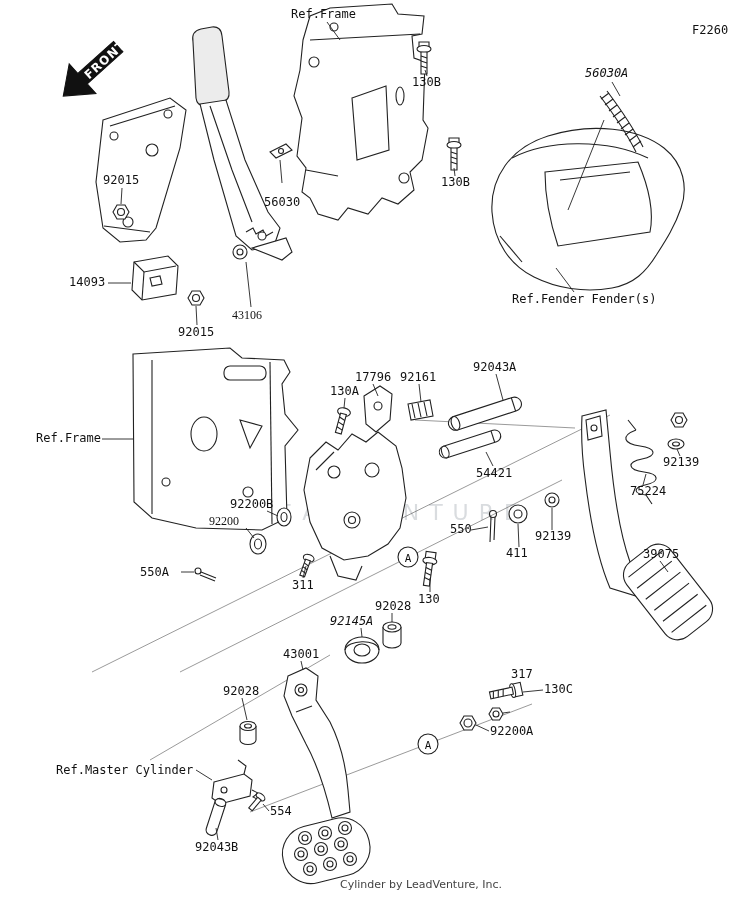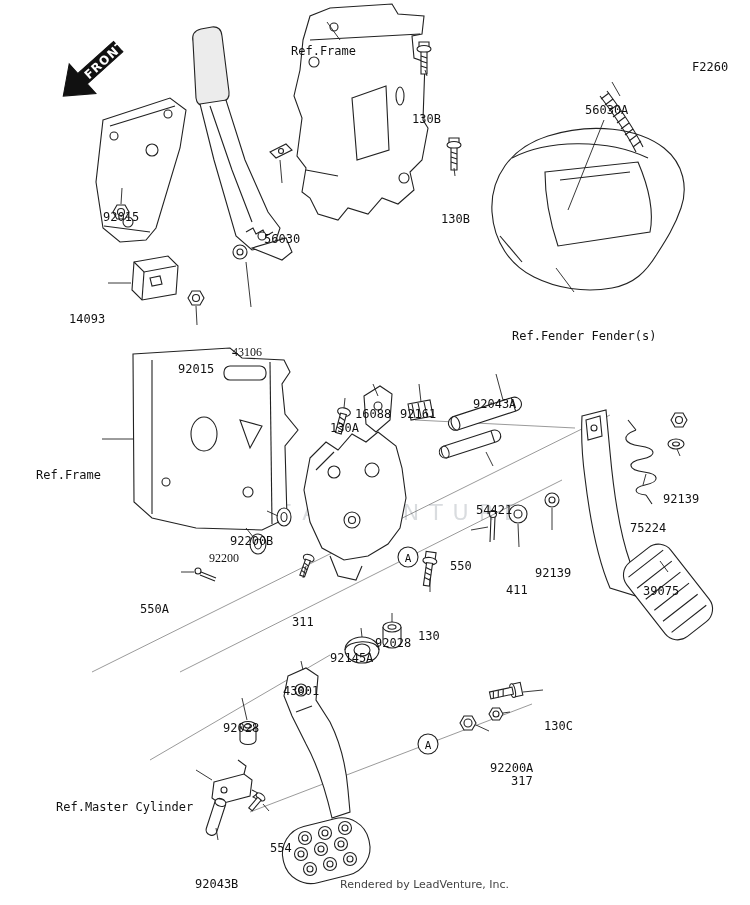--- a/index.html
+++ b/index.html
@@ -4,21 +4,21 @@
 <style>
   * { margin:0; padding:0; box-sizing:border-box; }
   html,body { background:#ffffff; }
   #stage {
     position:relative; width:750px; height:905px; background:#fff;
     overflow:hidden; font-family:"DejaVu Sans Mono", monospace;
   }
   #diagram-svg { position:absolute; left:0; top:0; }
   .part-label {
     position:absolute; font:12px/13px "DejaVu Sans Mono", monospace;
-    color:#111; white-space:pre;margin-top:37px;
+    color:#111; white-space:pre;
   }
   #footer-text {
     position:absolute; left:340px; top:878px;
     font:11px "DejaVu Sans", sans-serif; color:#444;
   }
   
   .fw { fill:#ffffff; stroke:#222; stroke-width:1.1; }
   .fg { fill:#ececec; stroke:#222; stroke-width:1.1; }
   .ln { fill:none; stroke:#222; stroke-width:1.1; }
   .thin line { stroke:#555; stroke-width:0.6; }
@@ -366,52 +366,52 @@
     <line x1="196" y1="770" x2="212" y2="780"></line>
     <line x1="269" y1="811" x2="263" y2="804"></line>
     <line x1="218" y1="840" x2="216" y2="828"></line>
   </g>
 </svg>
 
 <div id="labels-layer">
       <span class="part-label" style="left: 291px; top: 8px;">Ref.Frame</span>
       <span class="part-label" style="left: 692px; top: 24px;">F2260</span>
       <span class="part-label" style="left: 412px; top: 76px;">130B</span>
-      <span class="part-label" style="left: 585px; top: 67px;">56030A</span>
+      <span class="part-label" style="left: 585px; top: 67px; font-style: italic;">56030A</span>
       <span class="part-label" style="left: 441px; top: 176px;">130B</span>
       <span class="part-label" style="left: 103px; top: 174px;">92015</span>
       <span class="part-label" style="left: 264px; top: 196px;">56030</span>
       <span class="part-label" style="left: 69px; top: 276px;">14093</span>
       <span class="part-label" style="left: 232px; top: 309px; font-family: Liberation Serif, serif;">43106</span>
       <span class="part-label" style="left: 178px; top: 326px;">92015</span>
       <span class="part-label" style="left: 512px; top: 293px;">Ref.Fender Fender(s)</span>
       <span class="part-label" style="left: 36px; top: 432px;">Ref.Frame</span>
-      <span class="part-label" style="left: 355px; top: 371px;">16088</span>
+      <span class="part-label" style="left: 355px; top: 371px;">17796</span>
       <span class="part-label" style="left: 400px; top: 371px;">92161</span>
       <span class="part-label" style="left: 473px; top: 361px;">92043A</span>
       <span class="part-label" style="left: 330px; top: 385px;">130A</span>
       <span class="part-label" style="left: 476px; top: 467px;">54421</span>
       <span class="part-label" style="left: 663px; top: 456px;">92139</span>
       <span class="part-label" style="left: 630px; top: 485px;">75224</span>
       <span class="part-label" style="left: 230px; top: 498px;">92200B</span>
       <span class="part-label" style="left: 209px; top: 515px; font-family: Liberation Serif, serif;">92200</span>
       <span class="part-label" style="left: 450px; top: 523px;">550</span>
       <span class="part-label" style="left: 535px; top: 530px;">92139</span>
       <span class="part-label" style="left: 506px; top: 547px;">411</span>
       <span class="part-label" style="left: 643px; top: 548px;">39075</span>
       <span class="part-label" style="left: 140px; top: 566px;">550A</span>
       <span class="part-label" style="left: 292px; top: 579px;">311</span>
       <span class="part-label" style="left: 418px; top: 593px;">130</span>
       <span class="part-label" style="left: 375px; top: 600px;">92028</span>
-      <span class="part-label" style="left: 330px; top: 615px;">92145A</span>
+      <span class="part-label" style="left: 330px; top: 615px; font-style: italic;">92145A</span>
       <span class="part-label" style="left: 283px; top: 648px;">43001</span>
       <span class="part-label" style="left: 223px; top: 685px;">92028</span>
       <span class="part-label" style="left: 544px; top: 683px;">130C</span>
-      <span class="part-label" style="left: 511px; top: 738px;">317</span>
+      <span class="part-label" style="left: 511px; top: 668px;">317</span>
       <span class="part-label" style="left: 490px; top: 725px;">92200A</span>
       <span class="part-label" style="left: 56px; top: 764px;">Ref.Master Cylinder</span>
       <span class="part-label" style="left: 270px; top: 805px;">554</span>
       <span class="part-label" style="left: 195px; top: 841px;">92043B</span>
     </div>
 
-<div id="footer-text">Rendered by LeadVenture, Inc.</div>
+<div id="footer-text">Cylinder by LeadVenture, Inc.</div>
 
 </div>
 
 </body></html>

